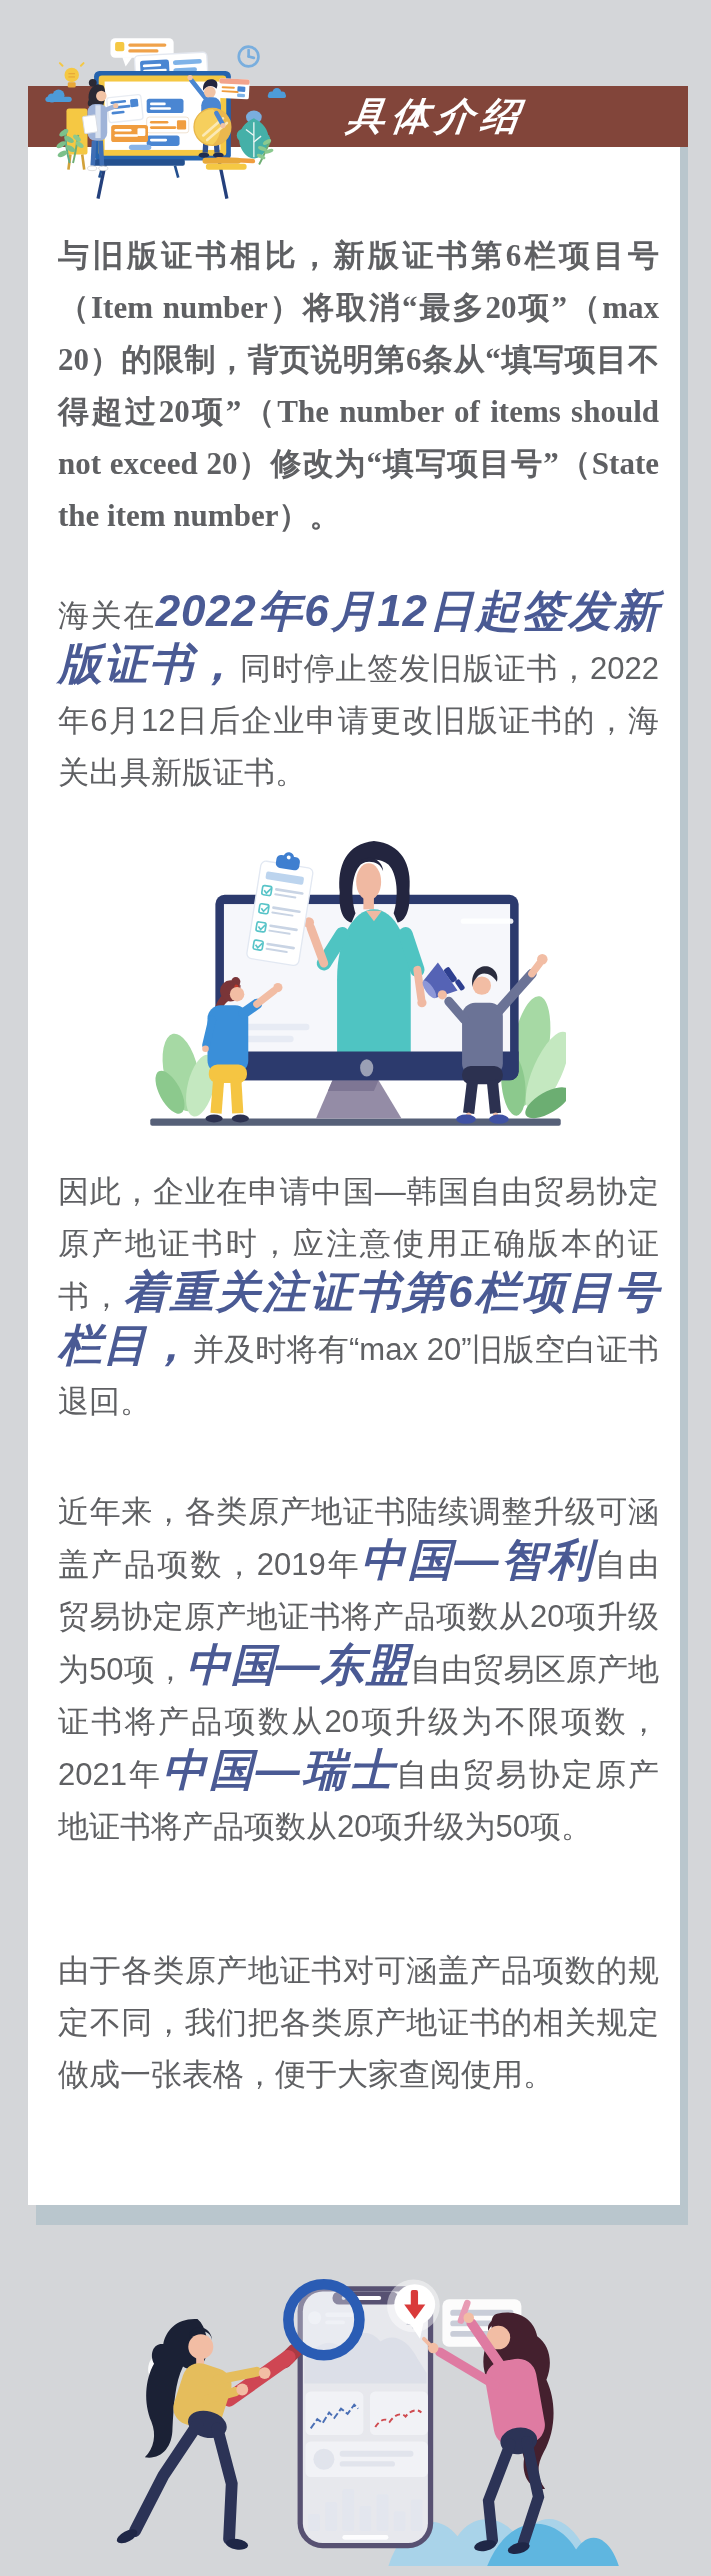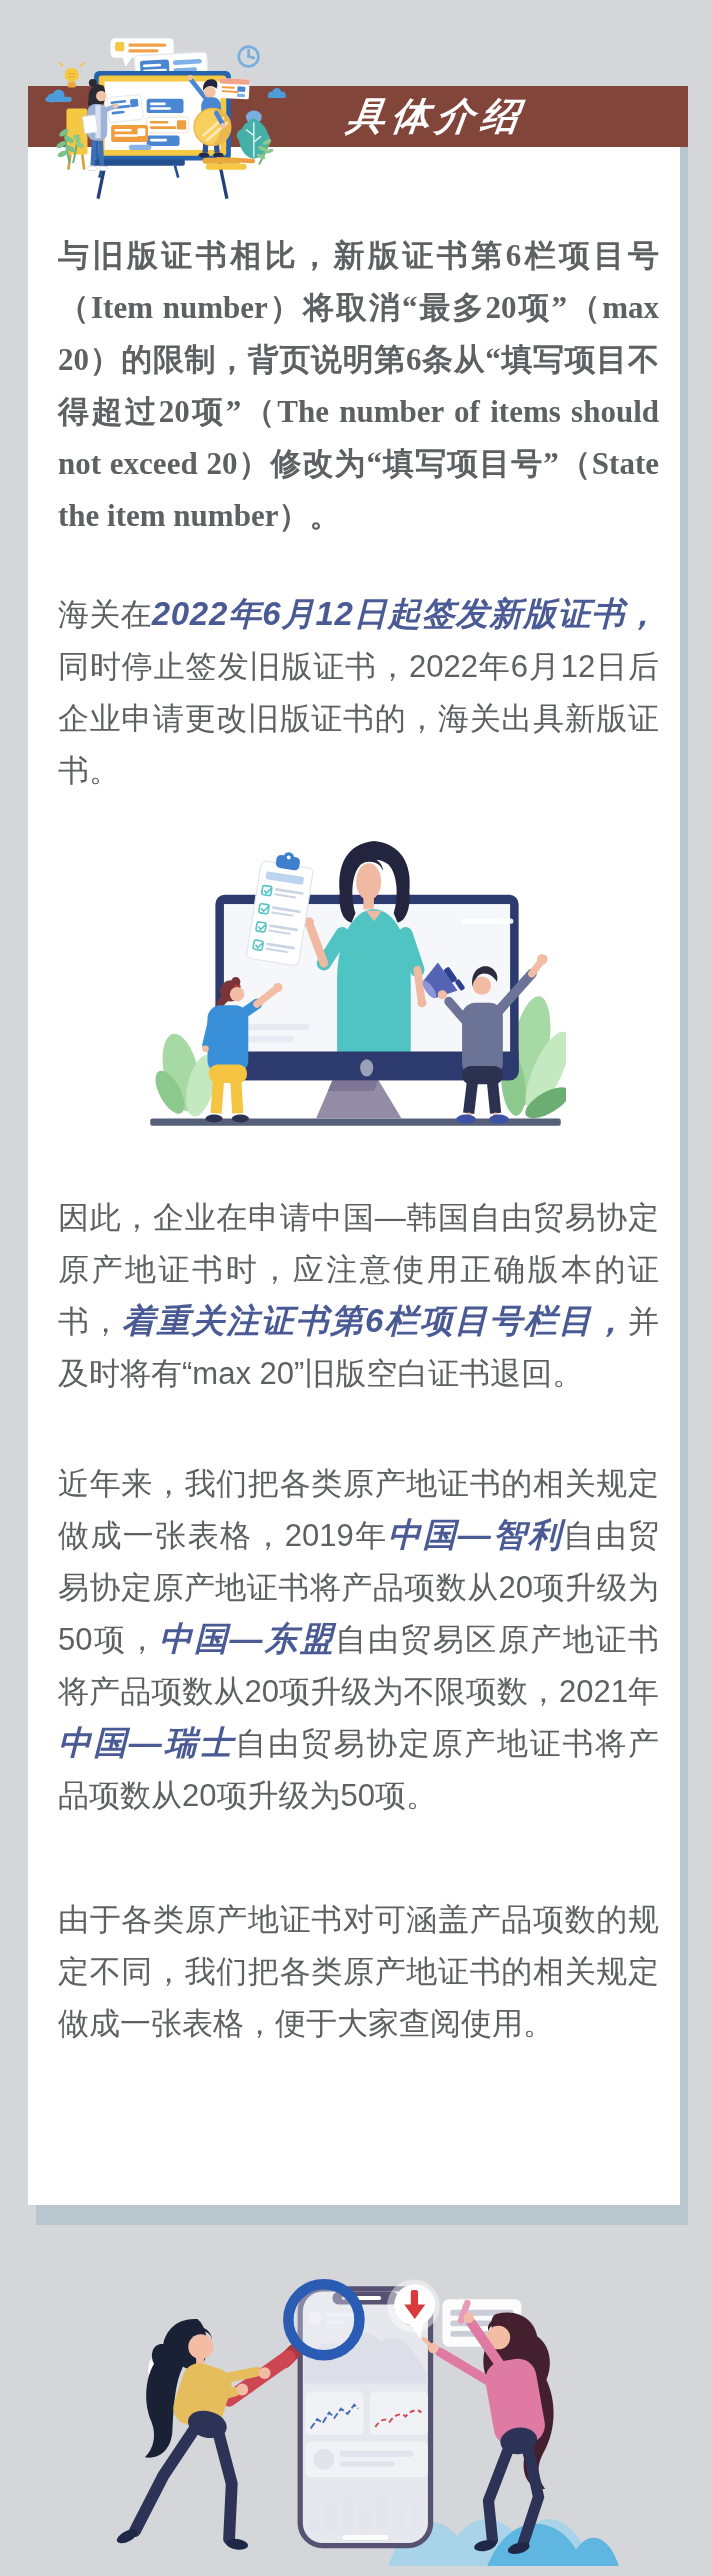--- a/index.html
+++ b/index.html
@@ -14,29 +14,29 @@
   .card{position:absolute;left:28px;top:86px;width:652px;height:2119px;background:var(--card-bg);z-index:1;}
   .banner{position:absolute;left:28px;top:86px;width:660px;height:61px;background:var(--banner-bg);z-index:2;}
   .banner-title{position:absolute;left:277px;top:0;width:263px;height:61px;display:flex;align-items:center;justify-content:center;
     color:var(--banner-fg);font-size:38px;font-weight:900;font-style:italic;letter-spacing:6.6px;transform:skewX(-7deg);}
   .illu{position:absolute;z-index:5;}
   .illu-top{left:40px;top:0;width:408px;height:217px;}
   .illu-middle{left:145px;top:834px;width:421px;height:298px;z-index:4;}
   .illu-bottom{left:0px;top:2207px;width:711px;height:369px;z-index:4;}
   .article{position:absolute;left:58px;width:601px;color:var(--text);text-align:justify;z-index:3;}
   #article-1{top:230px;}
-  #article-2{top:1192px;}
+  #article-2{top:1166px;}
   .para{margin:0;font-size:31px;line-height:52px;}
   .para.serif{font-family:"Liberation Serif","DejaVu Serif",serif;font-weight:bold;}
   .para.sans{font-family:"Liberation Sans","DejaVu Sans",sans-serif;}
   #article-1 .para + .para{margin-top:47px;}
   #article-2 .para + .para{margin-top:58px;}
-  #article-2 .para.extra-space{margin-top:72px;}
+  #article-2 .para.extra-space{margin-top:92px;}
   .run{color:inherit;}
-  .run.em{color:var(--accent);font-weight:bold;font-style:italic;font-size:33px;line-height:1;letter-spacing:0.7px;}
+  .run.em{color:var(--accent);font-weight:bold;font-style:italic;font-size:44px;line-height:1;letter-spacing:0.7px;}
 </style>
 </head>
 <body>
 
 <div class="page">
   <div class="card-shadow"></div>
   <div class="card"></div>
 
   <div class="banner">
     <span class="banner-title">具体介绍</span>
@@ -318,21 +318,21 @@
       <line x1="528" y1="374" x2="533" y2="424" stroke="#2c3150" stroke-width="17"></line>
       <circle cx="492" cy="427" r="4" fill="#f2bda4"></circle>
         <circle cx="533" cy="427" r="4" fill="#f2bda4"></circle>
       <ellipse cx="488" cy="433" rx="15" ry="7" fill="#3f51a3"></ellipse>
       <ellipse cx="538" cy="433" rx="15" ry="7" fill="#3f51a3"></ellipse>
     </g>
   </svg>
 
   <div class="article" id="article-2">
       <p class="para sans"><span class="run">因此，企业在申请中国—韩国自由贸易协定原产地证书时，应注意使用正确版本的证书，</span><span class="run em">着重关注证书第6栏项目号栏目，</span><span class="run">并及时将有“max 20”旧版空白证书退回。</span></p>
-      <p class="para sans"><span class="run">近年来，我们把各类原产地证书的相关规定做成一张表格，2019年</span><span class="run em">中国—智利</span><span class="run">自由贸易协定原产地证书将产品项数从20项升级为50项，</span><span class="run em">中国—东盟</span><span class="run">自由贸易区原产地证书将产品项数从20项升级为不限项数，2021年</span><span class="run em">中国—瑞士</span><span class="run">自由贸易协定原产地证书将产品项数从20项升级为50项。</span></p>
+      <p class="para sans"><span class="run">近年来，各类原产地证书陆续调整升级可涵盖产品项数，2019年</span><span class="run em">中国—智利</span><span class="run">自由贸易协定原产地证书将产品项数从20项升级为50项，</span><span class="run em">中国—东盟</span><span class="run">自由贸易区原产地证书将产品项数从20项升级为不限项数，2021年</span><span class="run em">中国—瑞士</span><span class="run">自由贸易协定原产地证书将产品项数从20项升级为50项。</span></p>
       <p class="para sans extra-space"><span class="run">由于各类原产地证书对可涵盖产品项数的规定不同，我们把各类原产地证书的相关规定做成一张表格，便于大家查阅使用。</span></p>
     </div>
 
   <svg class="illu illu-bottom" viewBox="0 0 1080 560">
     <g>
       <path d="M590,545 C615,470 665,462 695,500 C720,462 765,468 790,505 C820,455 870,462 900,545 Z" fill="#9ed2ec" opacity="0.8"></path>
       <path d="M740,545 C775,460 845,468 875,520 C895,490 925,498 940,545 Z" fill="#5fb6e0"></path>
     </g>
     <g>
       <rect x="452" y="120" width="206" height="398" rx="38" fill="#575172"></rect>

